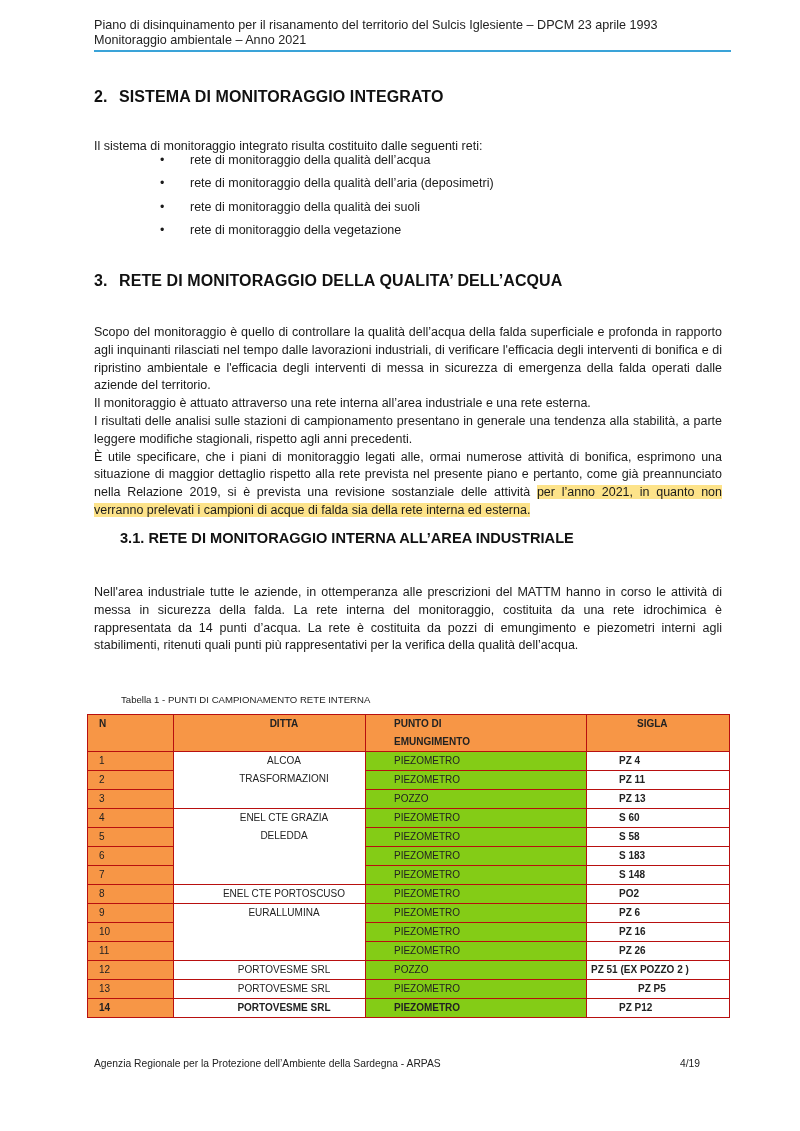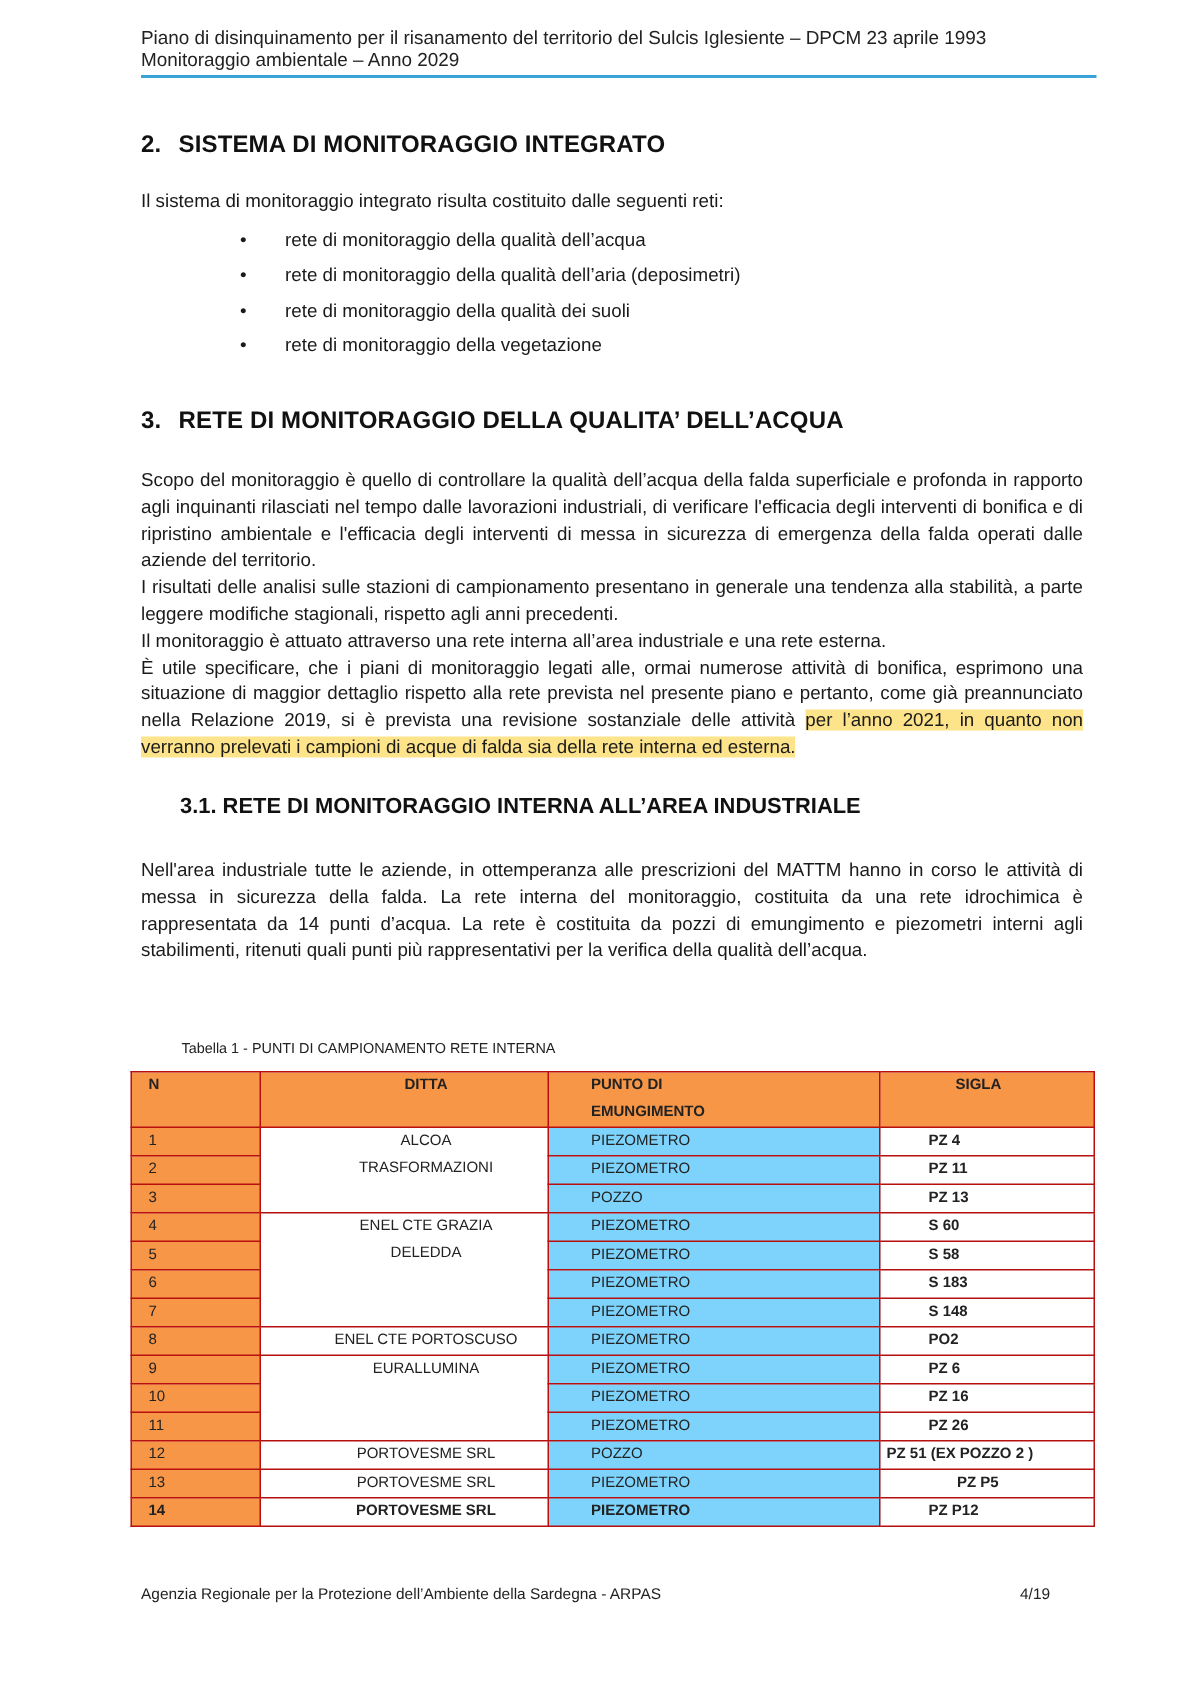--- a/index.html
+++ b/index.html
@@ -3,67 +3,67 @@
 <meta charset="utf-8">
 <style>
   html, body { margin:0; padding:0; background:#ffffff; }
   body { width:800px; height:1131px; position:relative; overflow:hidden;
          font-family:"Liberation Sans", sans-serif; color:#1a1a1a; }
   .page-header { position:absolute; left:94px; top:18px; width:637px;
                  font-size:12.6px; line-height:15px; color:#222; }
   .header-rule { position:absolute; left:94px; top:50px; width:637px; height:2px; background:#3aa3d8; }
   .h1 { position:absolute; left:94px; font-size:16px; font-weight:bold; color:#111; letter-spacing:0.1px; }
   .h1 .num { display:inline-block; width:25px; }
-  .p { position:absolute; left:94px; width:628px; font-size:12.5px; line-height:17.8px; text-align:justify; }
+  .p { position:absolute; left:94px; width:628px; font-size:12.5px; line-height:17.8px; text-align:justify;margin-top:12px; }
   .bullets { position:absolute; left:160px; top:149px; margin:0; padding:0; list-style:none; font-size:12.5px; }
   .bullets li { height:23.3px; line-height:23.3px; position:relative; padding-left:30px; }
   .bullets li .dot { position:absolute; left:0; top:0; }
   .hl { background:#fde38a; }
   .h2 { position:absolute; left:120px; top:530px; font-size:14.6px; font-weight:bold; color:#111; }
   .caption { position:absolute; left:121px; top:694px; font-size:9.6px; color:#222; }
   table.t { position:absolute; left:87px; top:714px; border-collapse:collapse; font-size:10px; color:#222; }
   table.t td { border:1.2px solid #b80f0f; padding:0; height:18.4px; vertical-align:top; line-height:18px; }
   table.t tr.head td { background:#f79646; font-weight:bold; height:37px; line-height:18px; }
   table.t td.n { background:#f79646; width:86px; padding-left:11px; box-sizing:border-box; }
   table.t td.ditta { width:192px; padding-left:29px; box-sizing:border-box; background:#fff;text-align:center; }
-  table.t td.punto { width:221px; padding-left:28px; box-sizing:border-box; background:#7dd3fc; }
+  table.t td.punto { width:221px; padding-left:28px; box-sizing:border-box; background:#84cc16; }
   table.t td.sigla { width:143px; padding-left:32px; box-sizing:border-box; background:#fff; font-weight:bold; }
   table.t tr.head td.sigla { background:#f79646; padding-left:50px; }
   table.t tr.head td.ditta, table.t tr.head td.punto { background:#f79646; }
   table.t tr.boldrow td { font-weight:bold;margin-top:44px; }
   .footer { position:absolute; left:94px; top:1058px; font-size:10.3px; color:#222; }
   .pagenum { position:absolute; left:680px; top:1058px; font-size:10.3px; color:#222; }
 </style>
 </head>
 <body>
 
 <div class="page-header">
   <div>Piano di disinquinamento per il risanamento del territorio del Sulcis Iglesiente – DPCM 23 aprile 1993</div>
-  <div>Monitoraggio ambientale – Anno 2029</div>
+  <div>Monitoraggio ambientale – Anno 2021</div>
 </div>
 <div class="header-rule"></div>
 
 <div class="h1" style="top:88px;">
   <span class="num">2.</span><span>SISTEMA DI MONITORAGGIO INTEGRATO</span>
 </div>
 <div class="p" style="top:126px;">Il sistema di monitoraggio integrato risulta costituito dalle seguenti reti:</div>
 <ul class="bullets">
   <li><span class="dot">•</span><span>rete di monitoraggio della qualità dell’acqua</span></li>
   <li><span class="dot">•</span><span>rete di monitoraggio della qualità dell’aria (deposimetri)</span></li>
   <li><span class="dot">•</span><span>rete di monitoraggio della qualità dei suoli</span></li>
   <li><span class="dot">•</span><span>rete di monitoraggio della vegetazione</span></li>
 </ul>
 
 <div class="h1" style="top:272px;">
   <span class="num">3.</span><span>RETE DI MONITORAGGIO DELLA QUALITA’ DELL’ACQUA</span>
 </div>
 <div class="p" style="top:312px;">
   <div>Scopo del monitoraggio è quello di controllare la qualità dell’acqua della falda superficiale e profonda in rapporto agli inquinanti rilasciati nel tempo dalle lavorazioni industriali, di verificare l'efficacia degli interventi di bonifica e di ripristino ambientale e l'efficacia degli interventi di messa in sicurezza di emergenza della falda operati dalle aziende del territorio.</div>
+  <div>Il monitoraggio è attuato attraverso una rete interna all’area industriale e una rete esterna.</div>
   <div>I risultati delle analisi sulle stazioni di campionamento presentano in generale una tendenza alla stabilità, a parte leggere modifiche stagionali, rispetto agli anni precedenti.</div>
-  <div>Il monitoraggio è attuato attraverso una rete interna all’area industriale e una rete esterna.</div>
   <div><span>È utile specificare, che i piani di monitoraggio legati alle, ormai numerose attività di bonifica, esprimono una situazione di maggior dettaglio rispetto alla rete prevista nel presente piano e pertanto, come già preannunciato nella Relazione 2019, si è prevista una revisione sostanziale delle attività </span><span class="hl">per l’anno 2021, in quanto non verranno prelevati i campioni di acque di falda sia della rete interna ed esterna.</span></div>
 </div>
 
 <div class="h2">3.1. RETE DI MONITORAGGIO INTERNA ALL’AREA INDUSTRIALE</div>
 <div class="p" style="top:572px;">Nell'area industriale tutte le aziende, in ottemperanza alle prescrizioni del MATTM hanno in corso le attività di messa in sicurezza della falda. La rete interna del monitoraggio, costituita da una rete idrochimica è rappresentata da 14 punti d’acqua. La rete è costituita da pozzi di emungimento e piezometri interni agli stabilimenti, ritenuti quali punti più rappresentativi per la verifica della qualità dell’acqua.</div>
 
 <div class="caption">Tabella 1 - PUNTI DI CAMPIONAMENTO RETE INTERNA</div>
 <table class="t">
   <tbody>
       <tr class="head">

